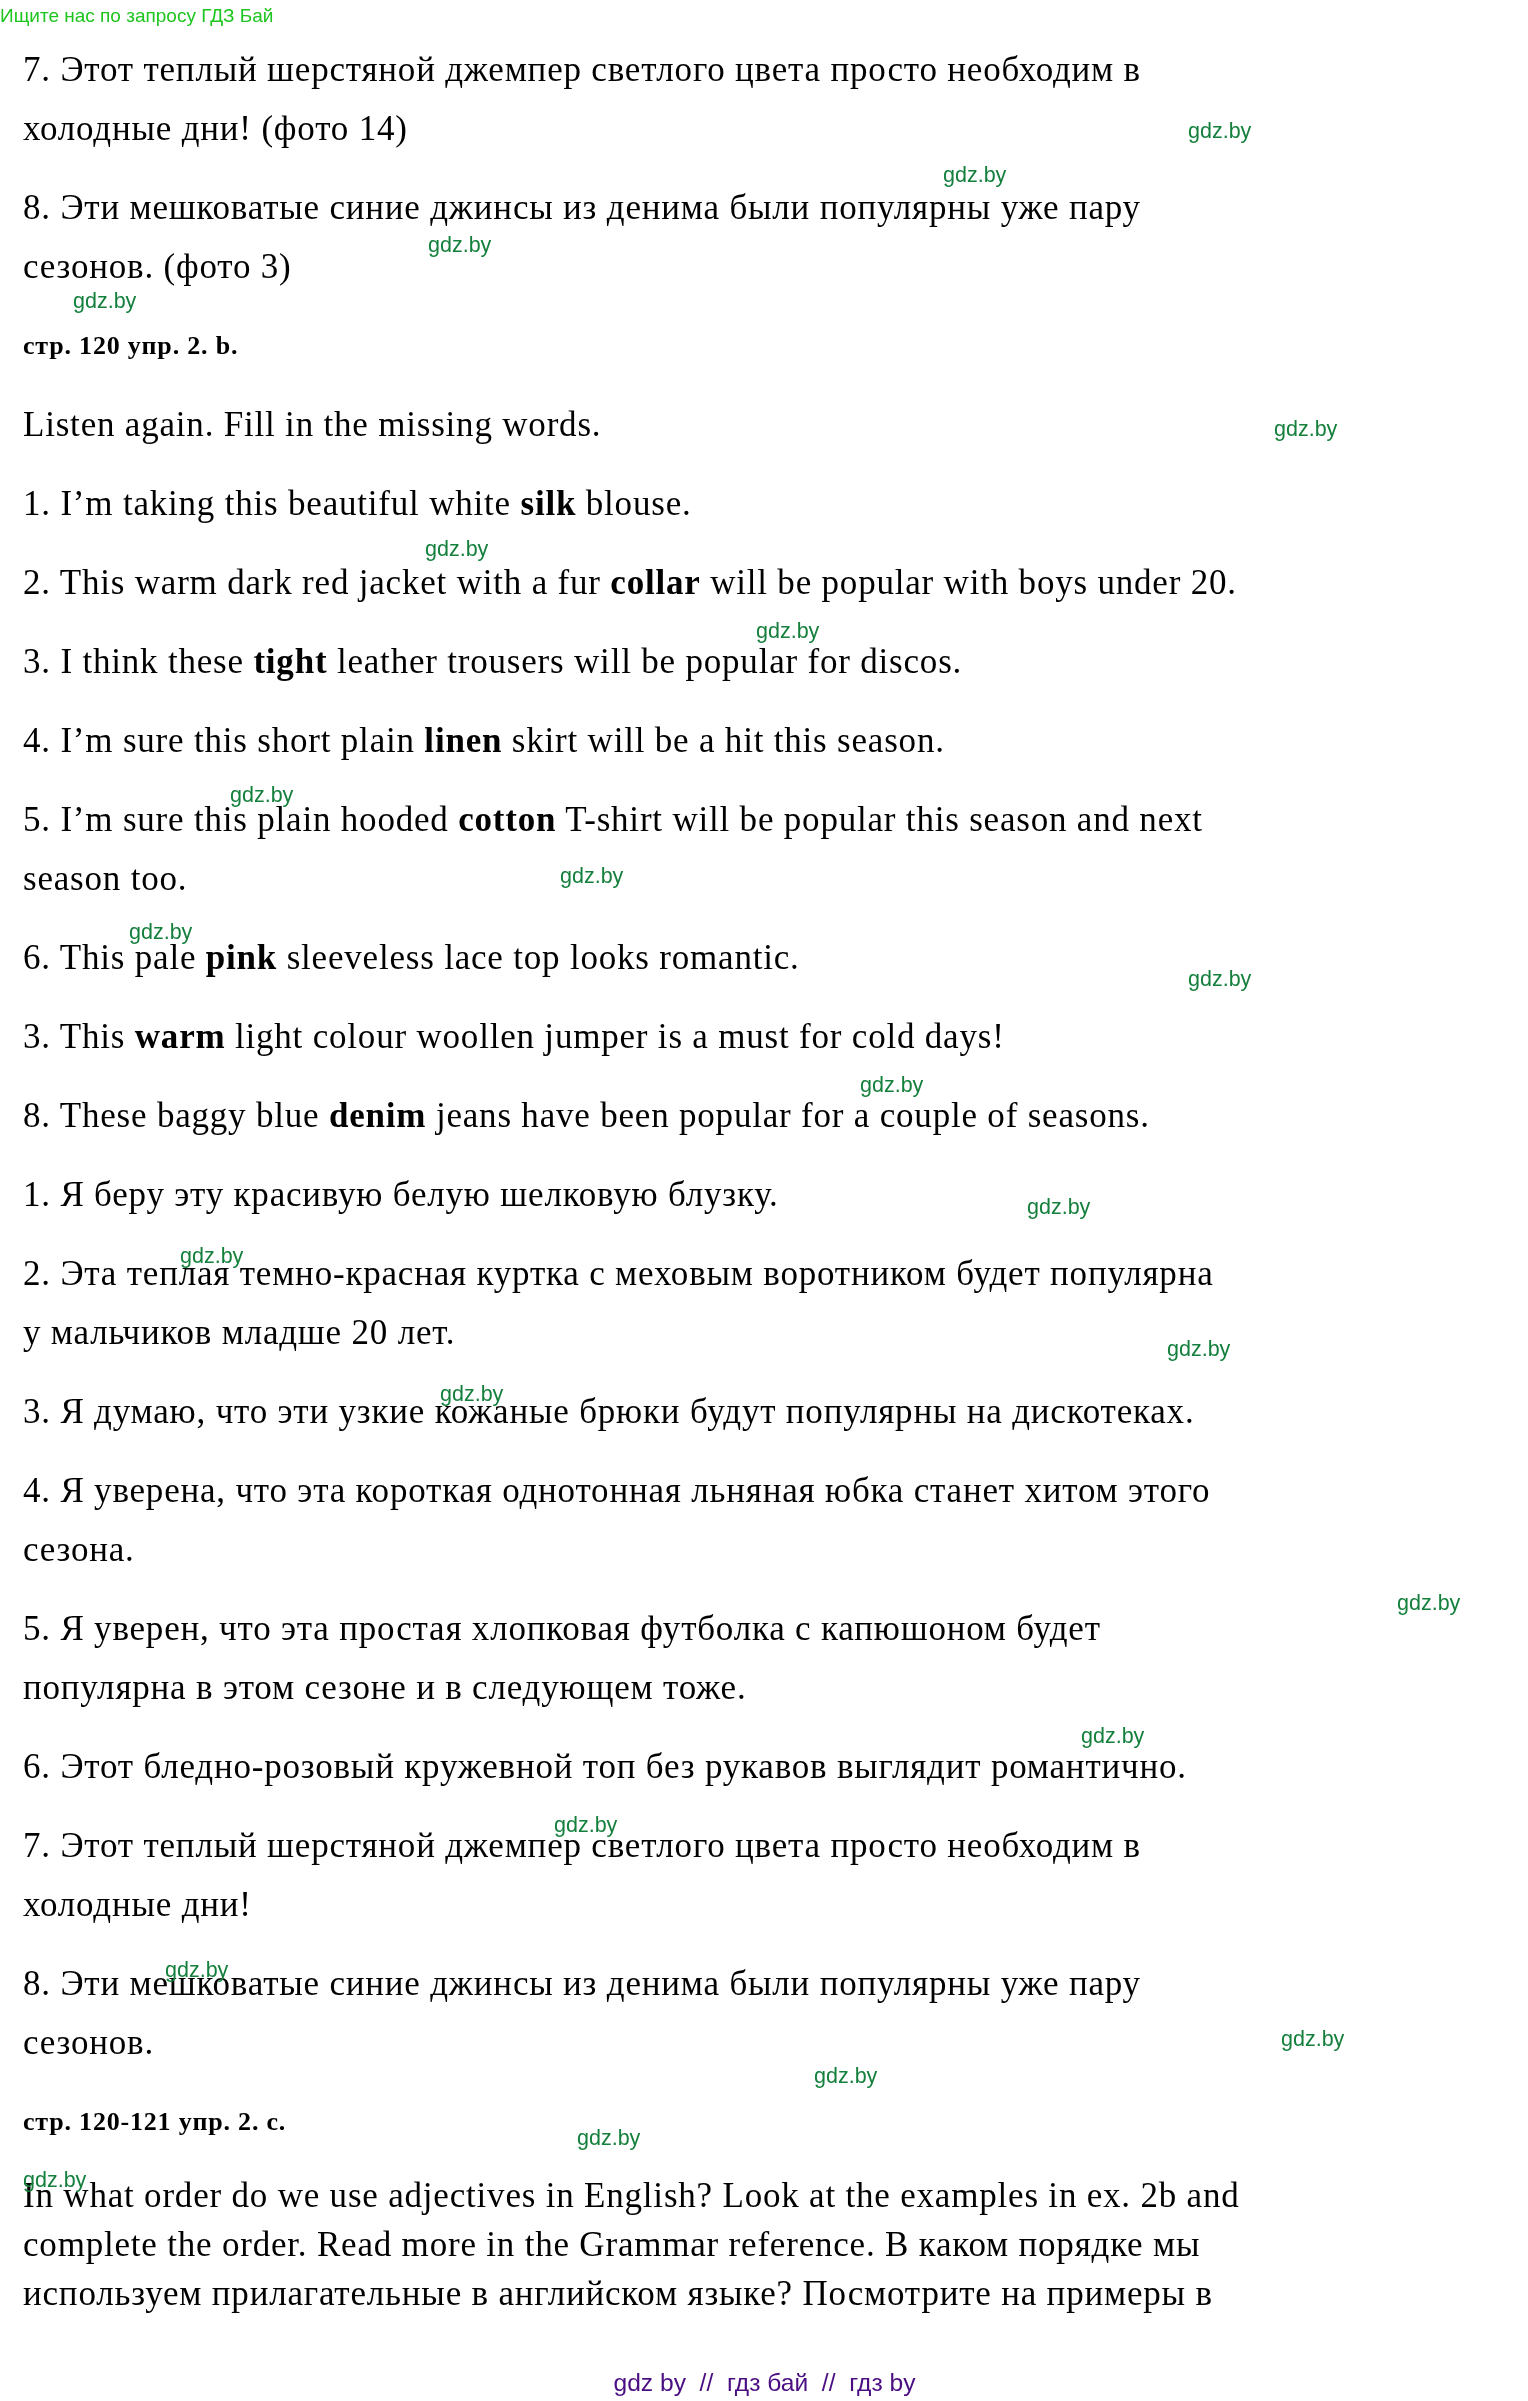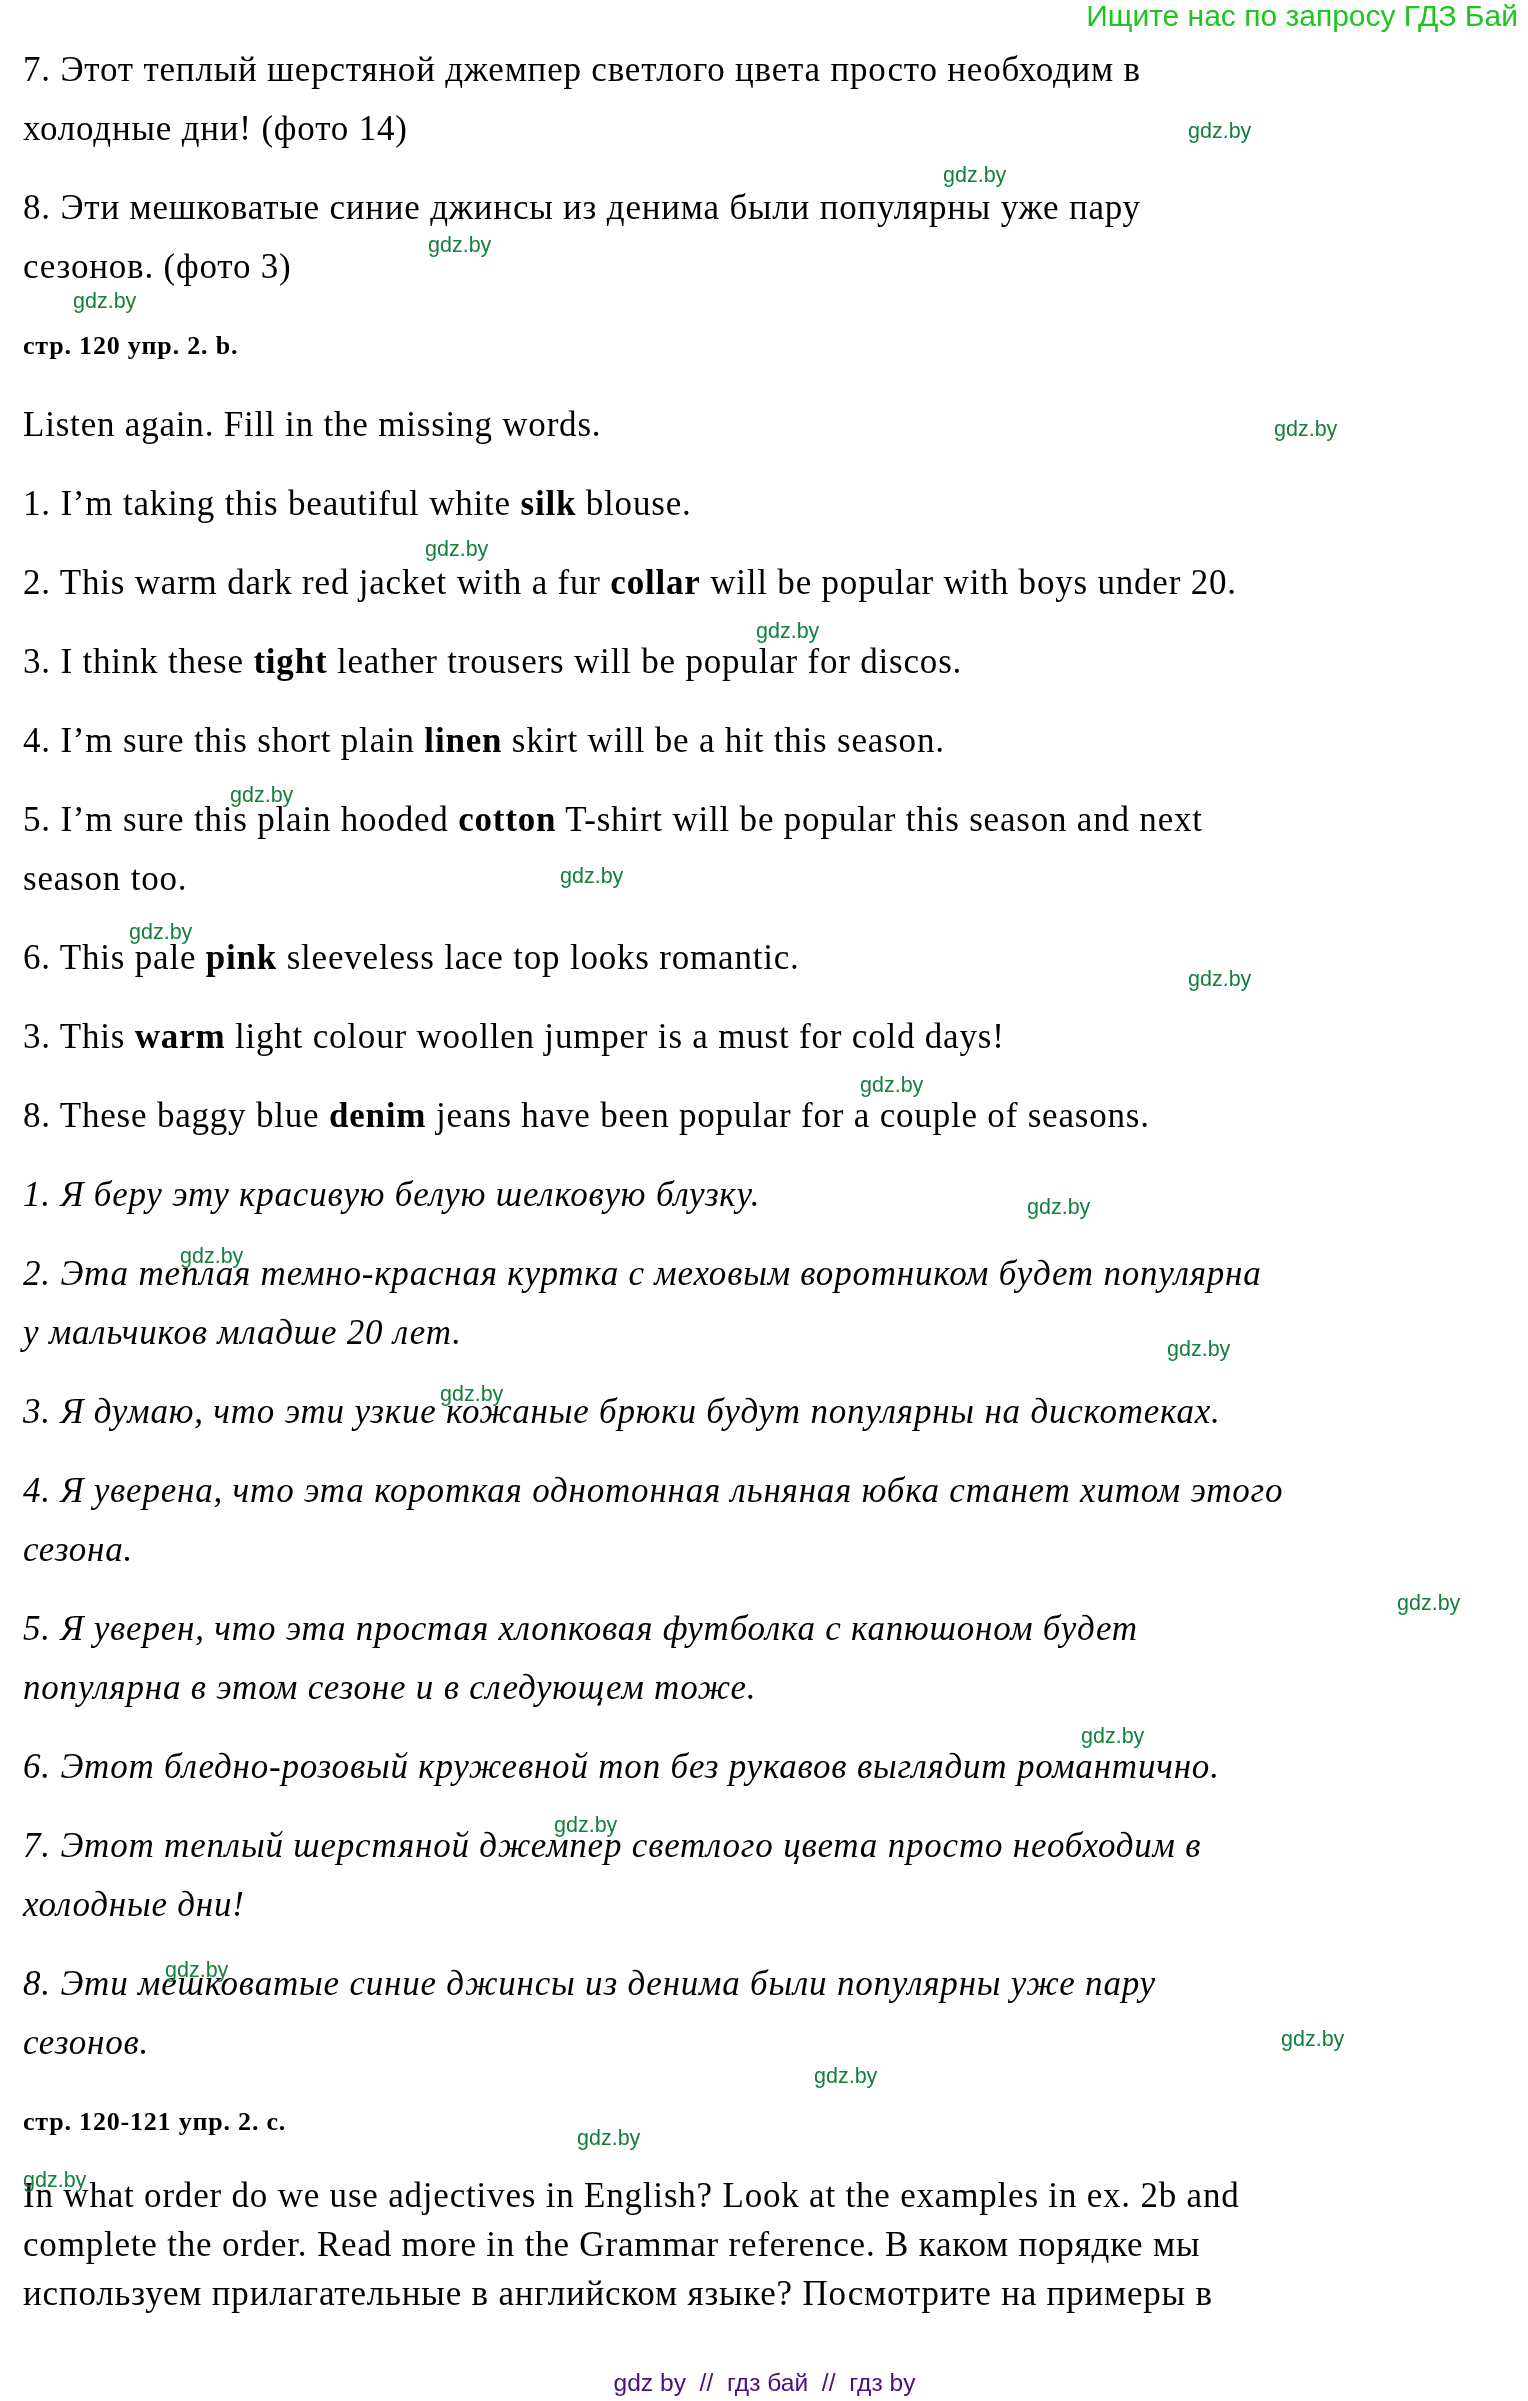--- a/index.html
+++ b/index.html
@@ -1,26 +1,26 @@
 <!DOCTYPE html>
 <html style="--promo-green: #1ec51e; --footer-purple: #4a0e82;font-size:12.3px"><head>
 <meta charset="utf-8">
 <style>
   html,body{margin:0;padding:0;background:#ffffff;}
   .page{position:relative;width:1529px;height:2401px;background:#fff;overflow:hidden;
         font-family:"Liberation Serif",serif;color:#000;}
-  .promo{position:absolute;top:1.5px;left:0;right:11px;text-align:right;
-         font-family:"Liberation Sans",sans-serif;font-size:30px;line-height:28px;
+  .promo{position:absolute;top:1.5px;left:0;right:0;text-align:left;
+         font-family:"Liberation Sans",sans-serif;font-size:19px;line-height:28px;
          color:var(--promo-green,#1ec51e);}
   .content{position:absolute;left:23px;top:40px;width:1482px;}
   .line{line-height:59px;font-size:35px;letter-spacing:0.8px;white-space:nowrap;}
   .para{margin:0 0 20px 0;}
   .heading{font-weight:700;font-size:26px;line-height:59px;letter-spacing:0.8px;margin:0 0 20px 0;}
   .b{font-weight:700;}
-  .sec-answers-ru{margin-top:12.3px;font-style:italic;}
+  .sec-answers-ru{margin-top:12.3px;}
   .sec-exercise-2c-task .line{line-height:49px;}
   .wm{position:absolute;font-family:"Liberation Sans",sans-serif;font-size:21.5px;
       line-height:24.6px;color:#15803d;letter-spacing:0;}
   .footer{position:absolute;top:2369px;left:0;right:0;text-align:center;white-space:pre;
           font-family:"Liberation Sans",sans-serif;font-size:24.6px;
           color:var(--footer-purple,#4a0e82);}
 </style>
 </head>
 <body>
 

